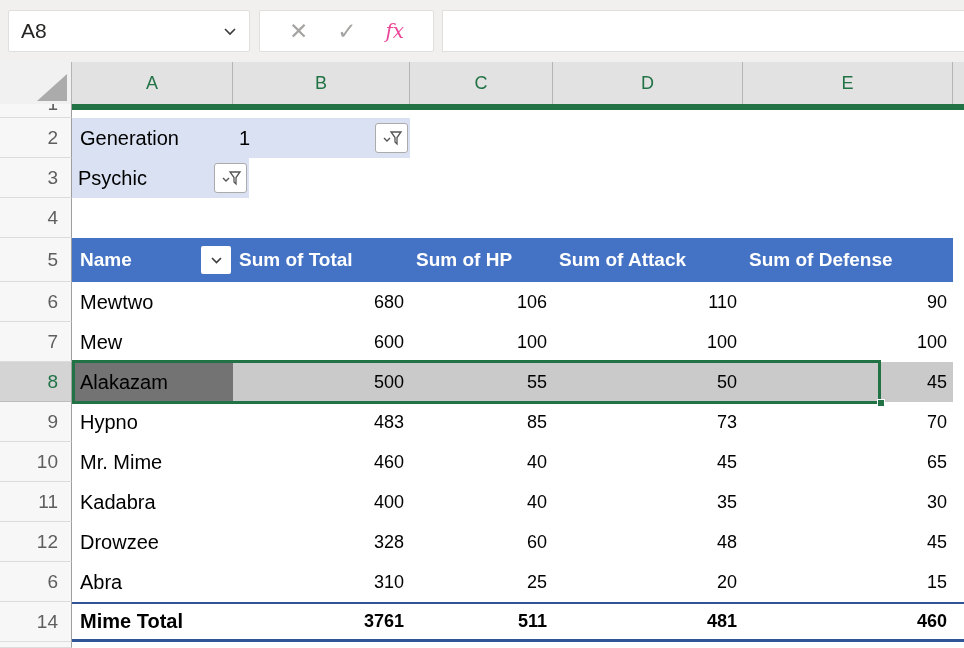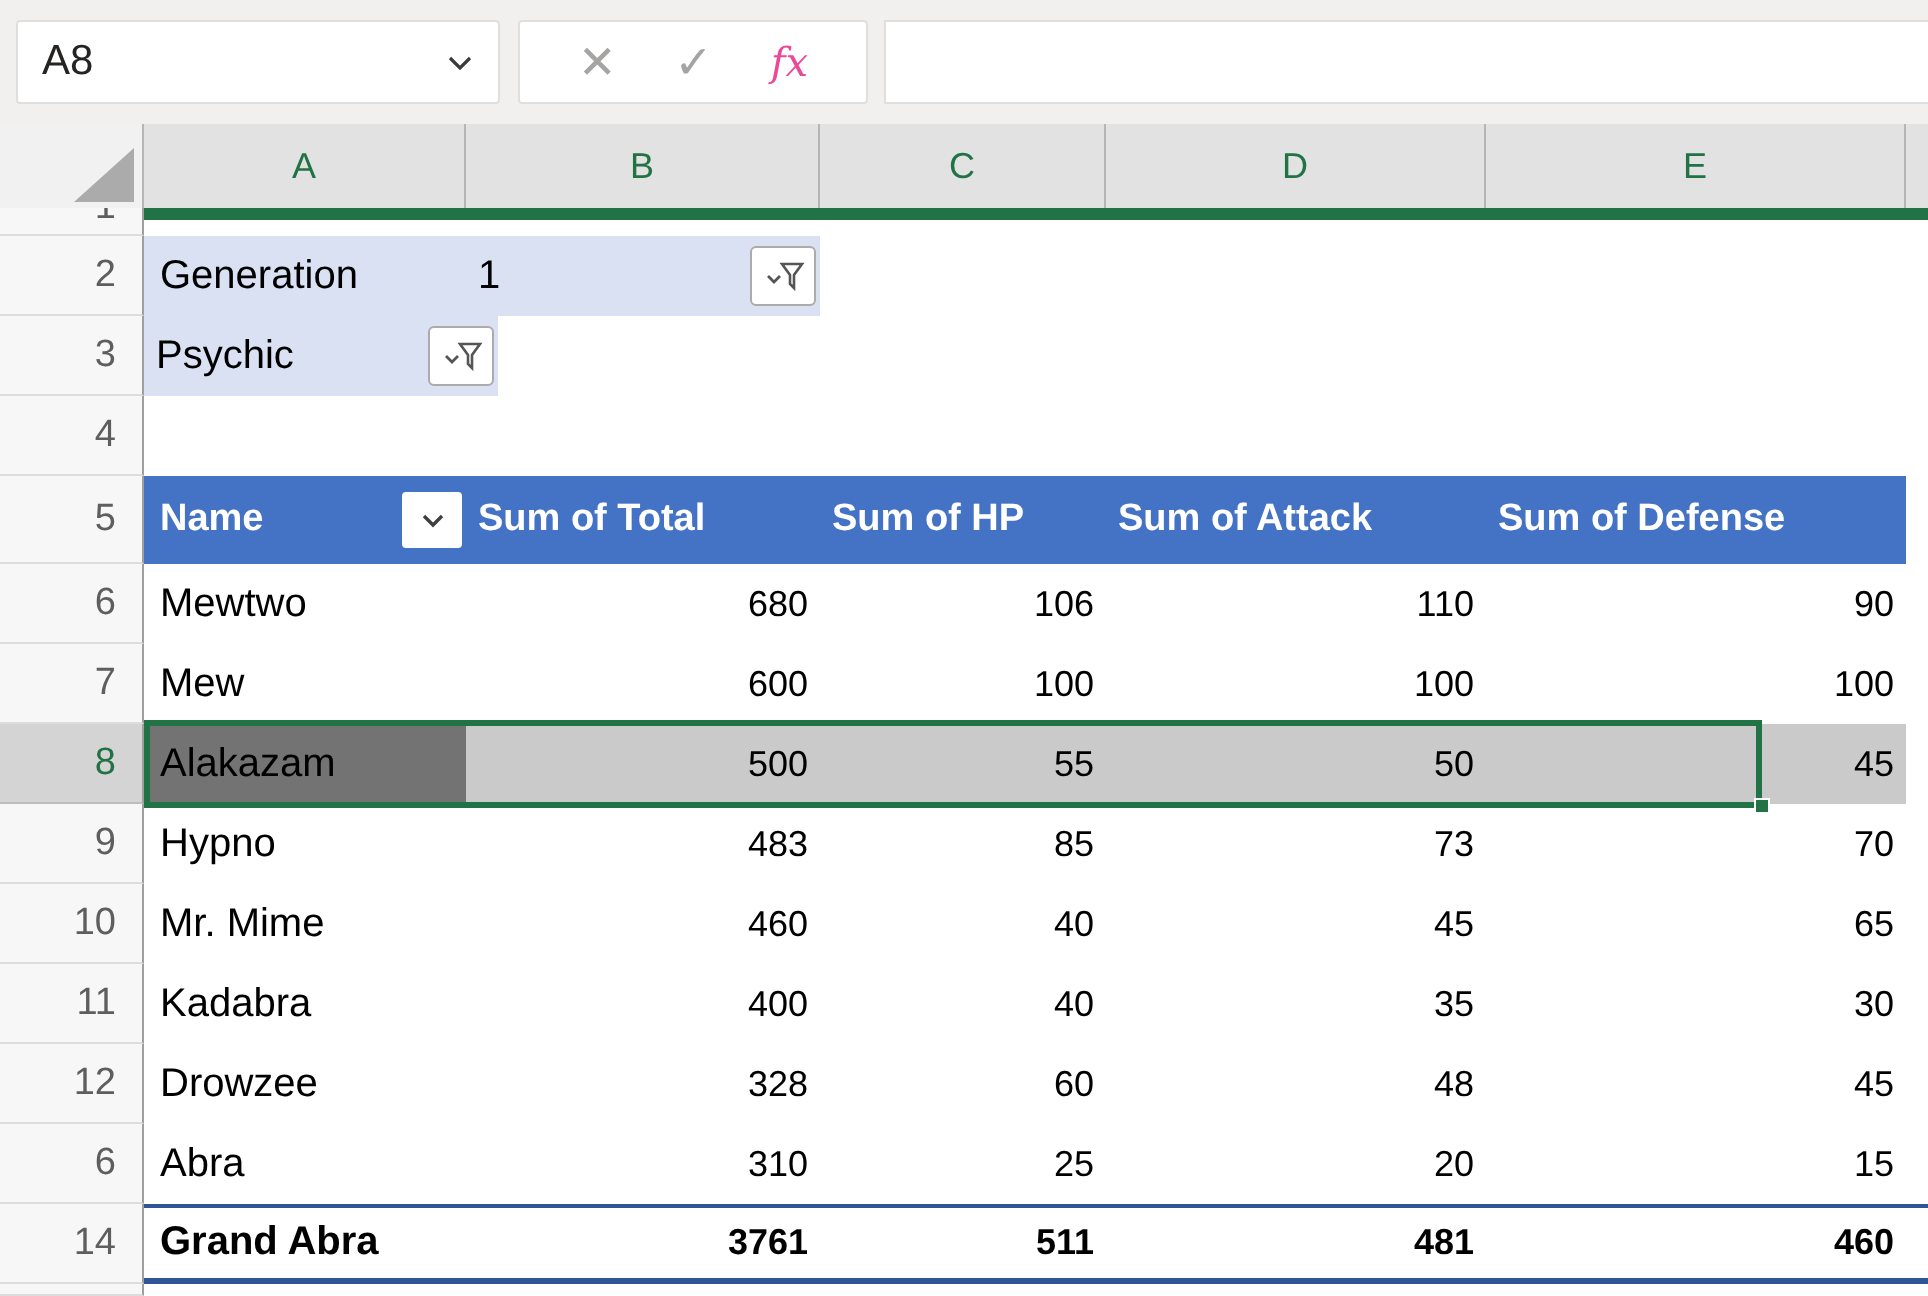--- a/index.html
+++ b/index.html
@@ -281,21 +281,21 @@
       <div class="cell w-c num">25</div>
       <div class="cell w-d num">20</div>
       <div class="cell w-e num">15</div>
       <div class="fill"></div>
     </div>
   </div>
 
   <div class="row r40">
     <div class="rowh">14</div>
     <div class="cells gt-cells">
-      <div class="cell w-a name gt">Grand Abra</div>
+      <div class="cell w-a name gt">Mime Total</div>
       <div class="cell w-b num gt">3761</div>
       <div class="cell w-c num gt">511</div>
       <div class="cell w-d num gt">481</div>
       <div class="cell w-e num gt">460</div>
       <div class="fill"></div>
     </div>
   </div>
 
   <div class="row r6">
     <div class="rowh"></div>

